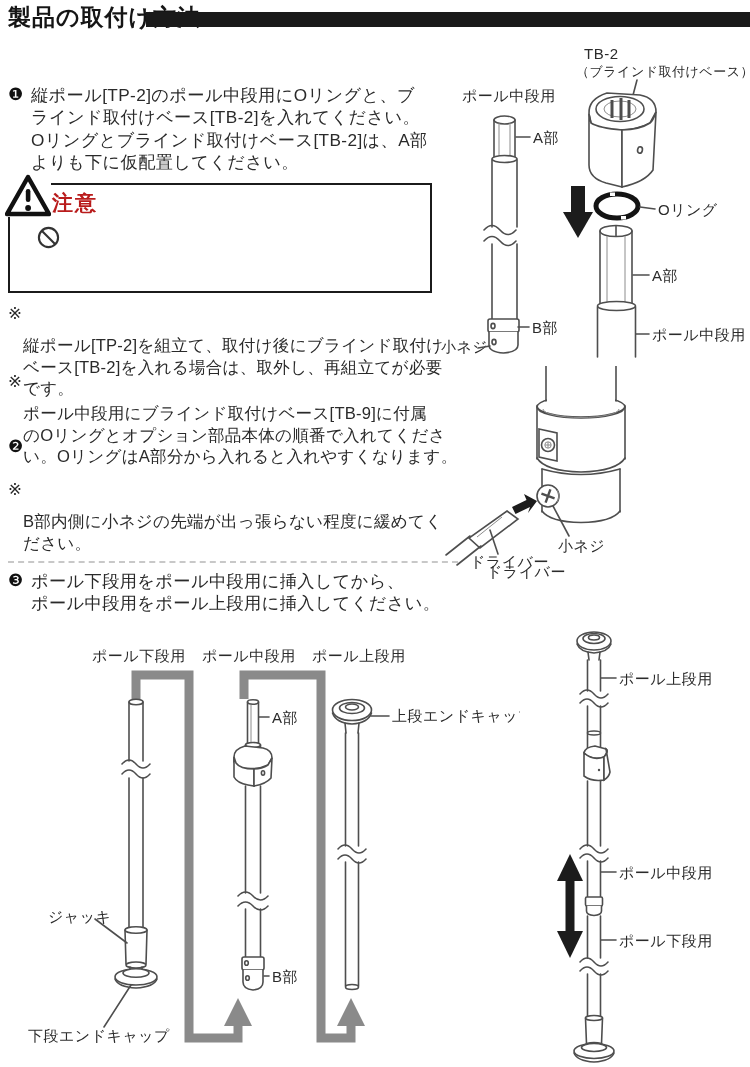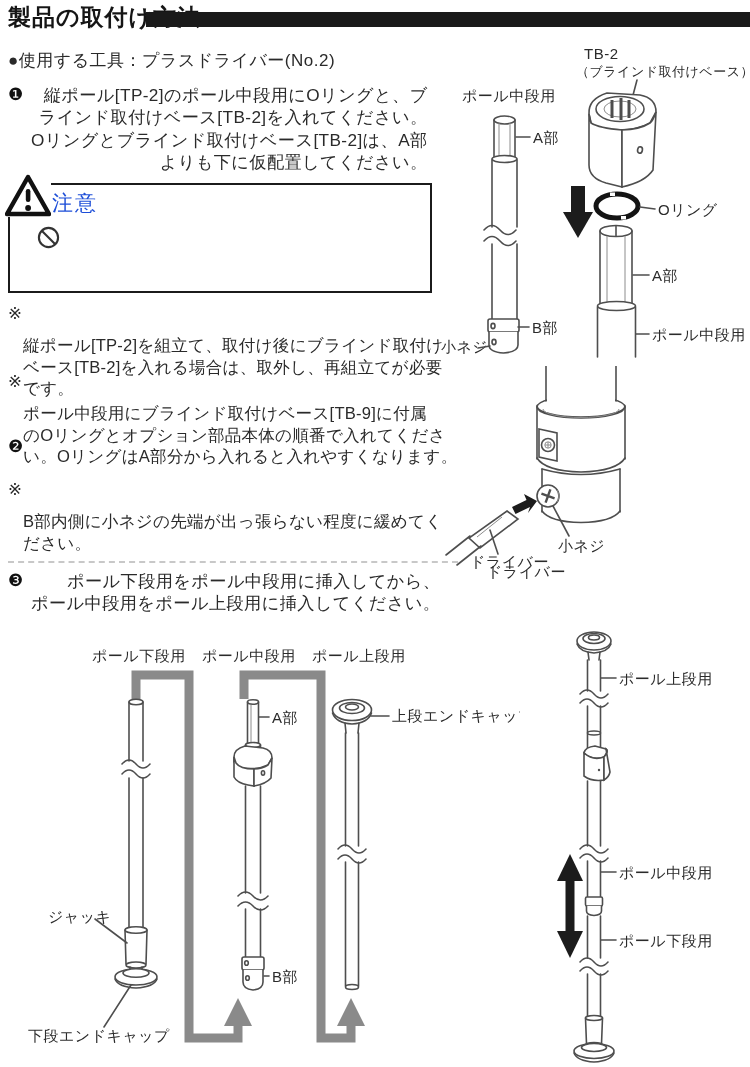--- a/index.html
+++ b/index.html
@@ -6,27 +6,27 @@
   .page{position:relative;width:750px;height:1067px;background:#fff;overflow:hidden;
         font-family:"Liberation Sans","DejaVu Sans",sans-serif;color:#2a2a2a;}
   .abs{position:absolute;}
   
   .title{left:8px;top:2px;font-size:23px;font-weight:bold;color:#151515;letter-spacing:1px;}
   .titlebar{left:146px;top:12px;width:604px;height:15px;background:#1a1a1a;}
   
   .tools{left:8px;top:49px;font-size:17px;letter-spacing:0.5px;}
   .step{display:flex;font-size:17.2px;line-height:22.4px;letter-spacing:0.4px;width:445px;}
   .step .num{width:23px;flex:0 0 23px;font-size:17px;color:#111;}
-  .step .txt{white-space:pre-line;text-align:right;}
+  .step .txt{white-space:pre-line;}
   .note{display:flex;font-size:16.6px;line-height:21.6px;letter-spacing:0.2px;width:452px;}
   .note .mk{width:15px;flex:0 0 15px;}
   .note .txt{white-space:pre-line;margin-top:32px;}
   
   .caution{left:8px;top:183px;width:420px;height:106px;border:2px solid #1b1b1b;}
-  .caution .head{position:absolute;left:42px;top:4px;font-size:21px;font-weight:normal;color:#1d4ed8;letter-spacing:2px;}
+  .caution .head{position:absolute;left:42px;top:4px;font-size:21px;font-weight:bold;color:#b91c1c;letter-spacing:2px;}
   .caution .tri{position:absolute;left:-5px;top:-11px;width:46px;height:43px;background:#fff;}
   .caution .nosign{position:absolute;left:27px;top:41px;width:23px;height:23px;}
   .caution .ctxt{position:absolute;left:54px;top:41px;white-space:pre-line;font-size:16.6px;line-height:23.2px;letter-spacing:0.2px;}
   .foldline{left:8px;top:561px;width:450px;border-top:2px dashed #c8c8c8;}
   
   svg .ln{stroke:#4e4e4e;stroke-width:1.6;fill:none;stroke-linecap:round;}
   svg .fw{fill:#fff;stroke:#4e4e4e;stroke-width:1.6;}
   svg .thin{stroke:#8c8c8c;stroke-width:1;fill:none;}
   svg .blk{fill:#1c1c1c;stroke:none;}
   svg .gry{fill:#8a8a8a;stroke:none;}
@@ -35,21 +35,20 @@
   svg text.sm{font-size:13px;}
 </style>
 </head>
 <body>
 
 <div class="page">
 
   <div class="abs title">製品の取付け方法</div>
   <div class="abs titlebar"></div>
 
-  <div class="abs tools"><span>●</span><span>使用する工具：プラスドライバー(No.2)</span></div>
 
   <div class="abs step" style="left:8px;top:84px;">
     <span class="num">❶</span>
     <div class="txt">縦ポール[TP-2]のポール中段用にOリングと、ブ
 ラインド取付けベース[TB-2]を入れてください。
 Oリングとブラインド取付けベース[TB-2]は、A部
 よりも下に仮配置してください。</div>
   </div>
 
   <div class="abs caution">

